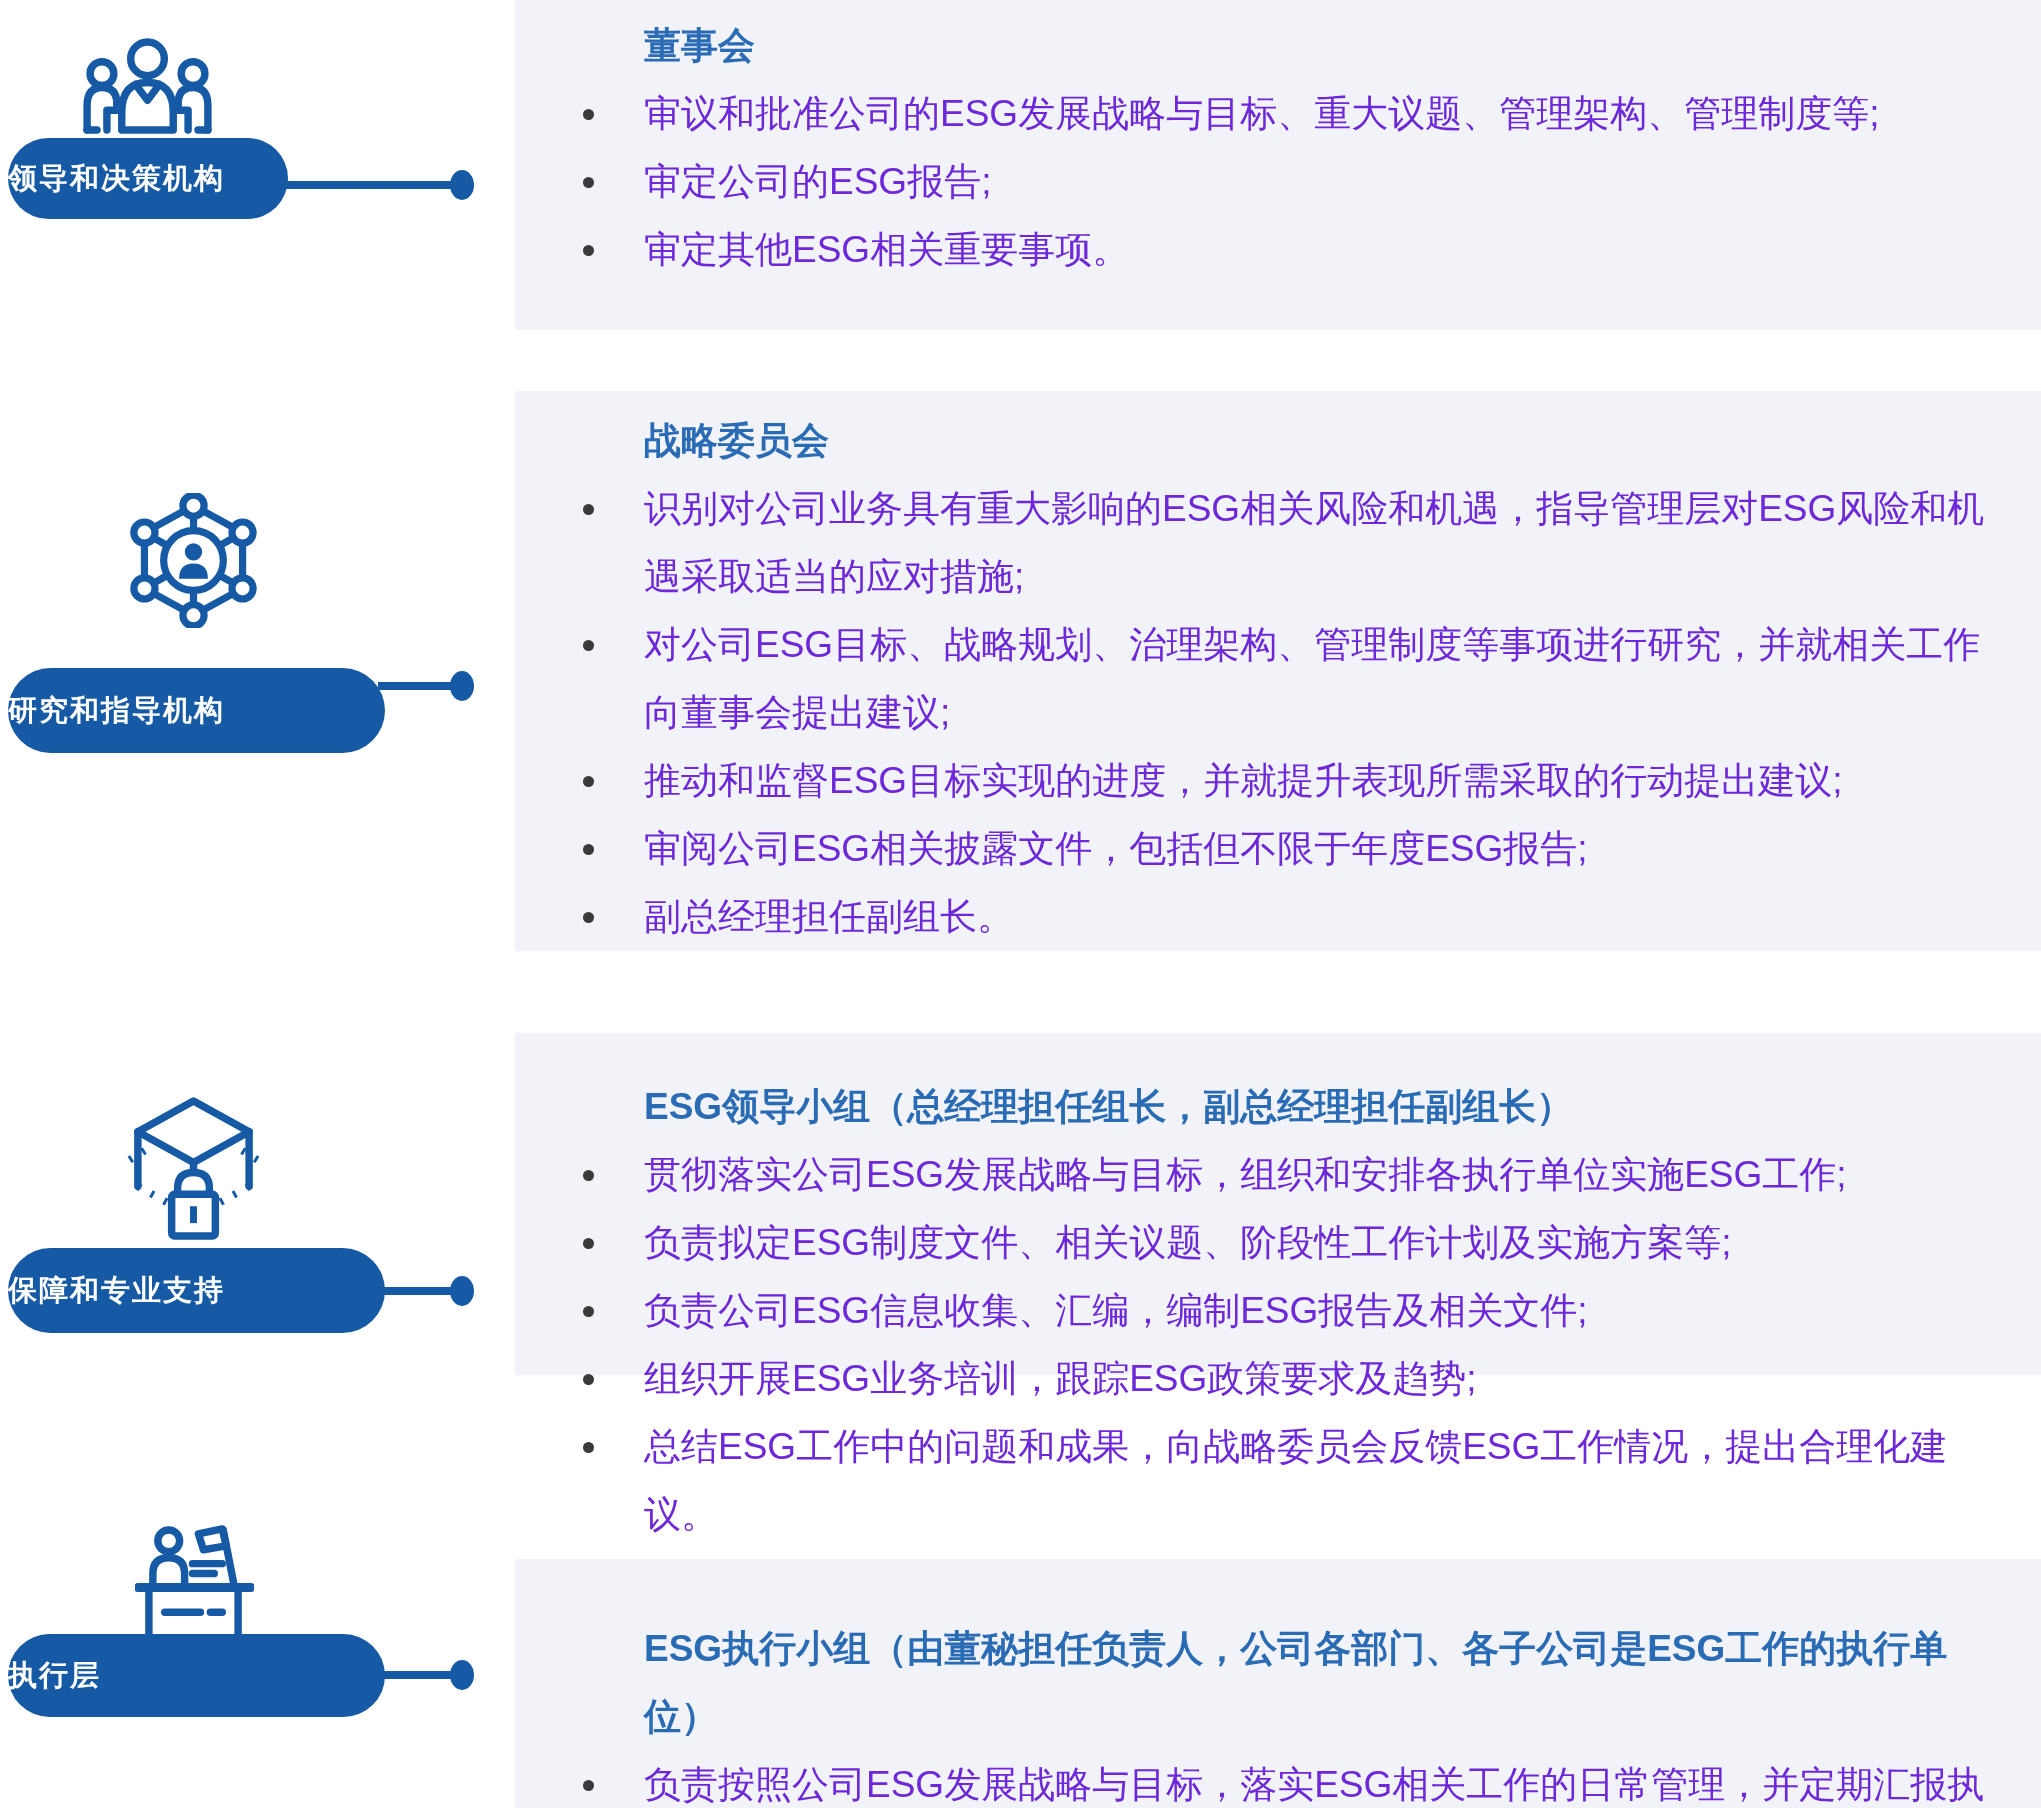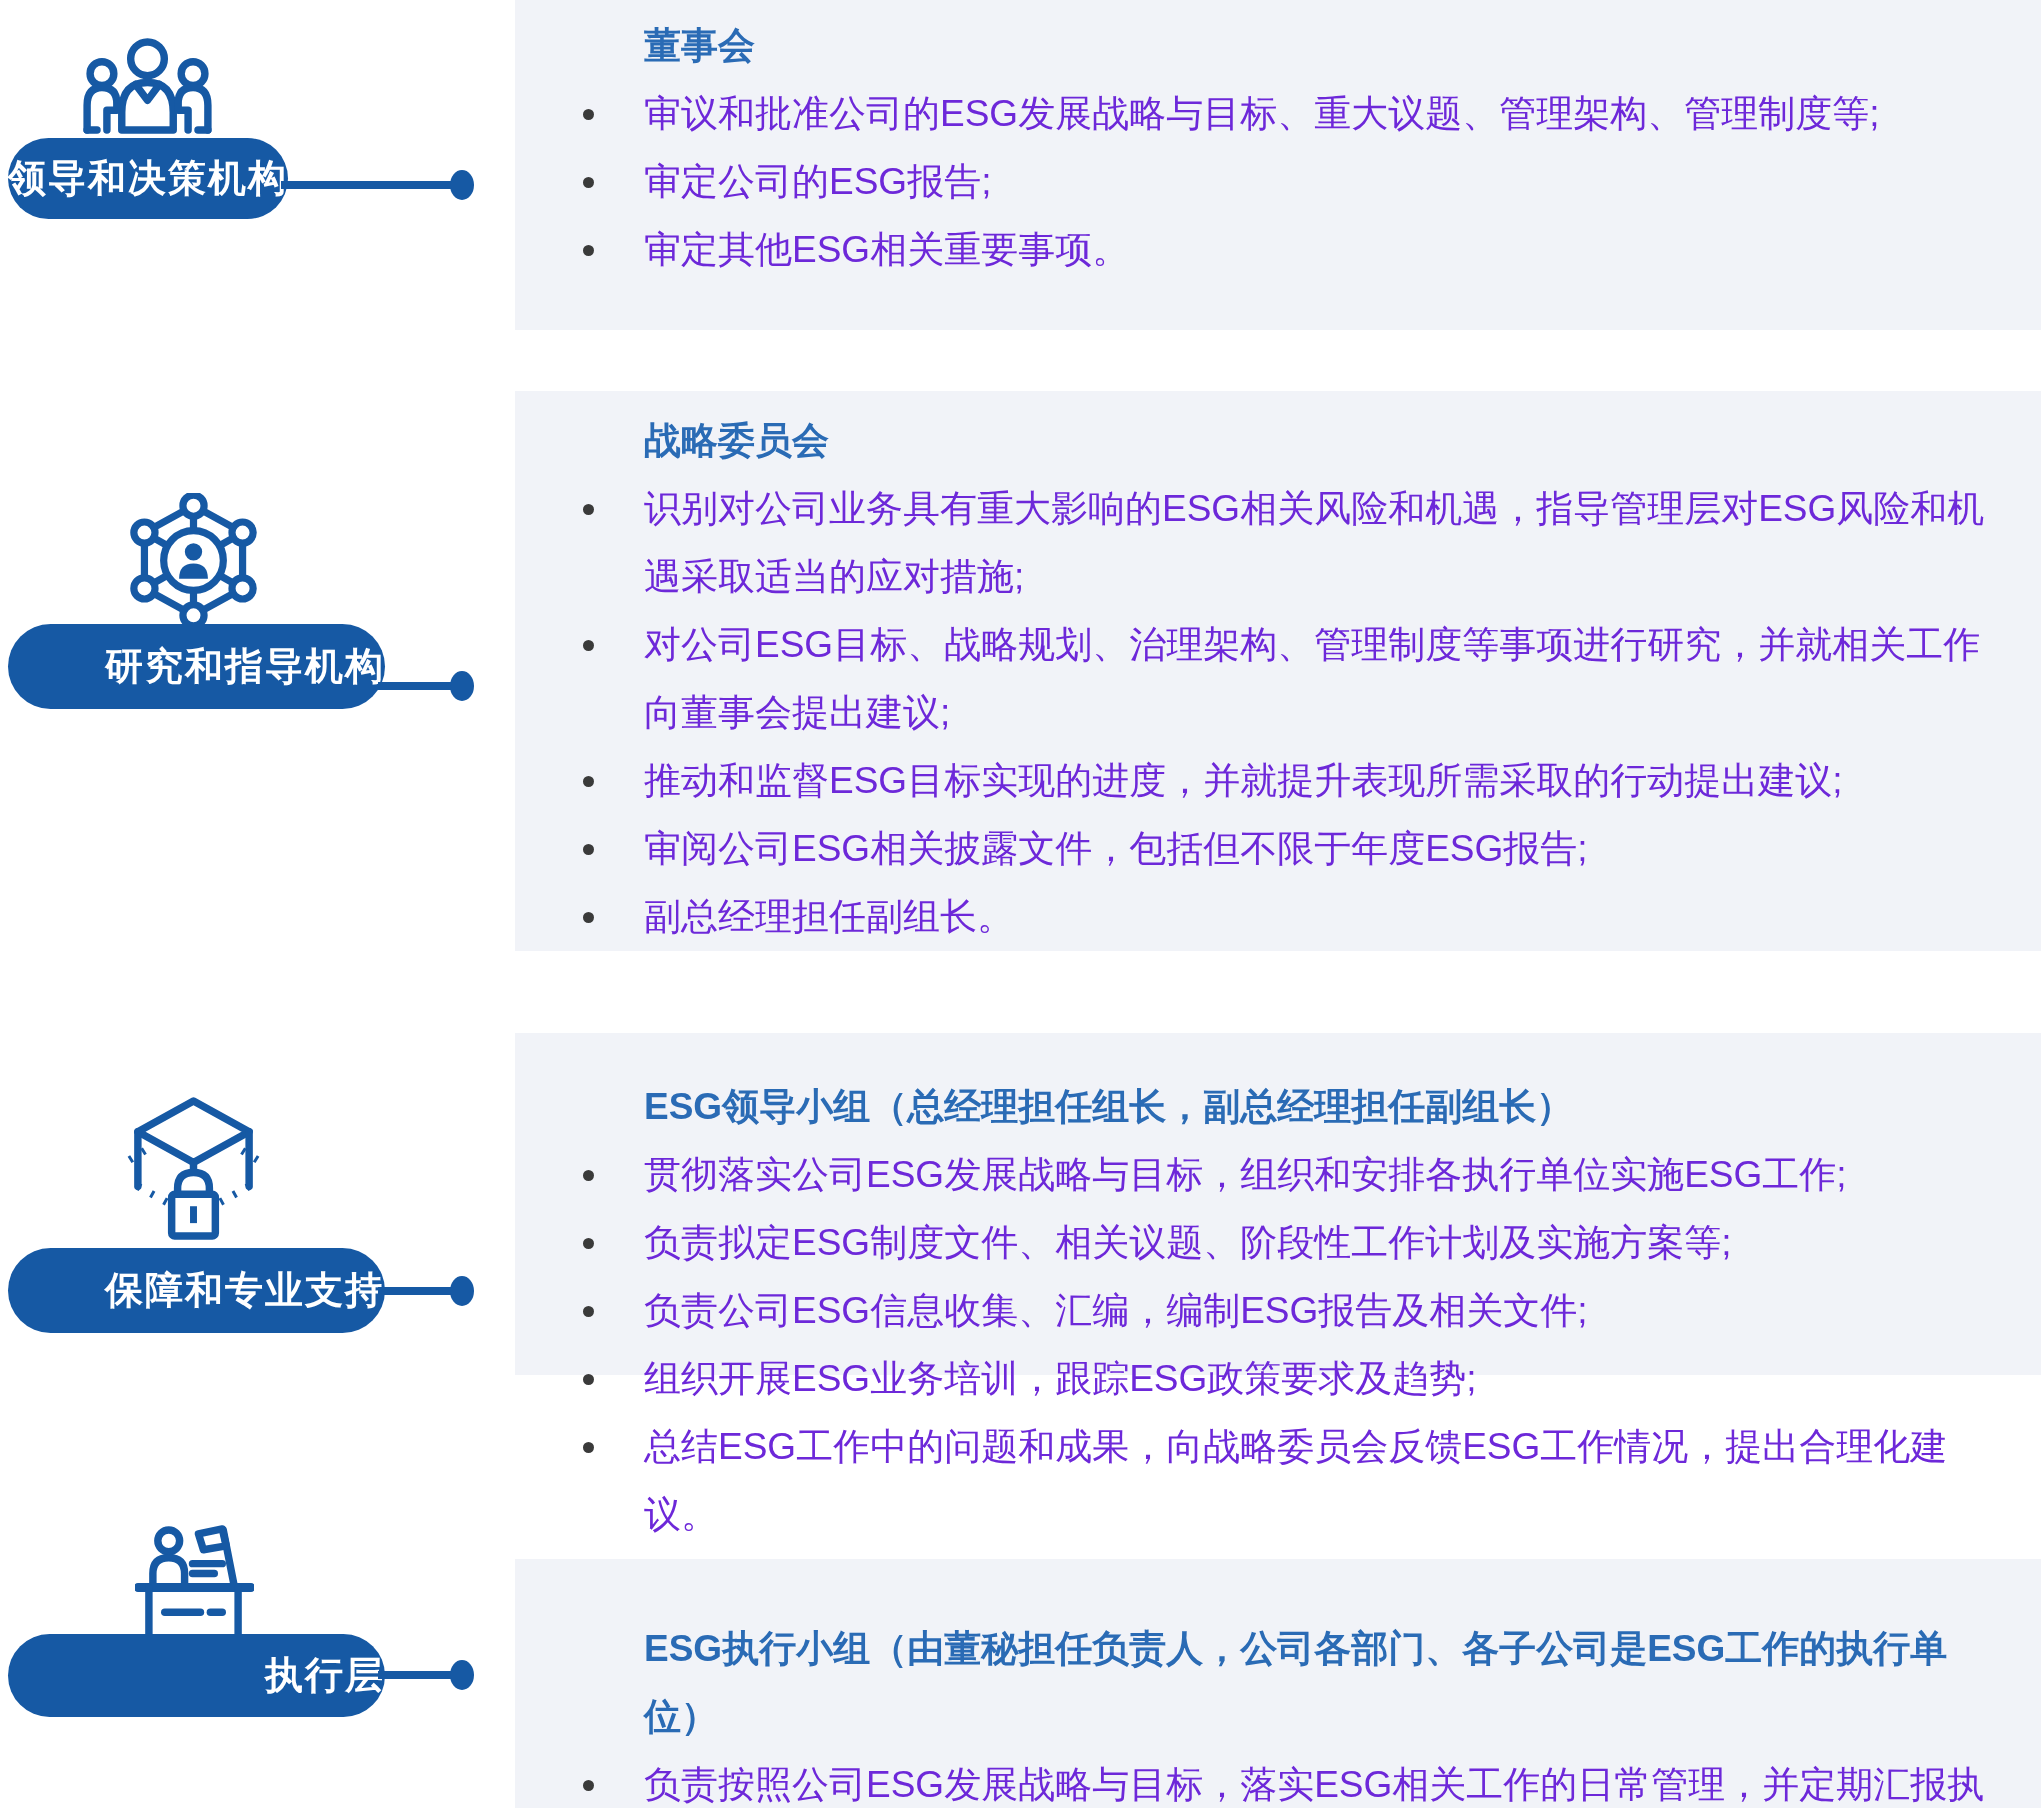--- a/index.html
+++ b/index.html
@@ -47,30 +47,30 @@
     border-radius:50%;
     background:#3A3A3A;
   }
 
   
   .pill {
     position:absolute;
     background:#1659A4;
     border-radius:44px;
     color:#ffffff;
-    font-size:38px;
+    font-size:29px;
     font-weight:bold;
     letter-spacing:2px;
     display:flex;
     align-items:center;
-    justify-content:flex-end;
+    justify-content:flex-start;
     box-sizing:border-box;
   }
   #pill1 { left:8px; top:138px;  width:280px; height:81px; }
-  #pill2 { left:8px; top:624px;  width:377px; height:85px; }
+  #pill2 { left:8px; top:668px;  width:377px; height:85px; }
   #pill3 { left:8px; top:1248px; width:377px; height:85px; }
   #pill4 { left:8px; top:1634px; width:377px; height:83px; }
 
   
   .connector { position:absolute; height:8px; background:#1659A4; }
   #line1 { left:281px; top:181px;  width:180px; }
   #line2 { left:378px; top:682px;  width:83px; }
   #line3 { left:378px; top:1287px; width:83px; }
   #line4 { left:378px; top:1671px; width:83px; }
 

